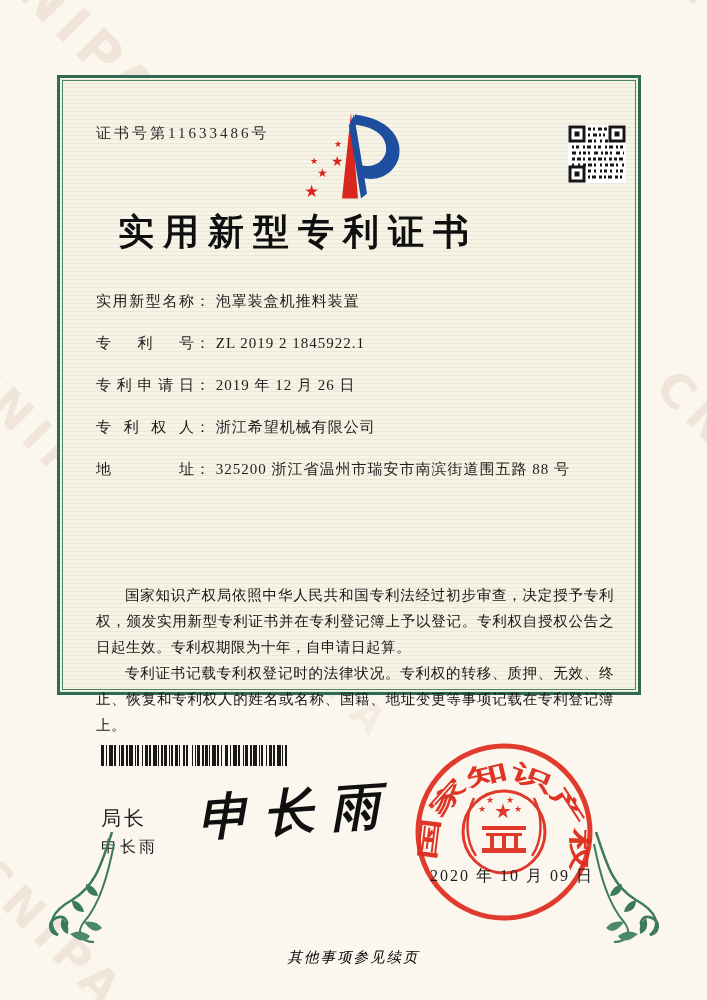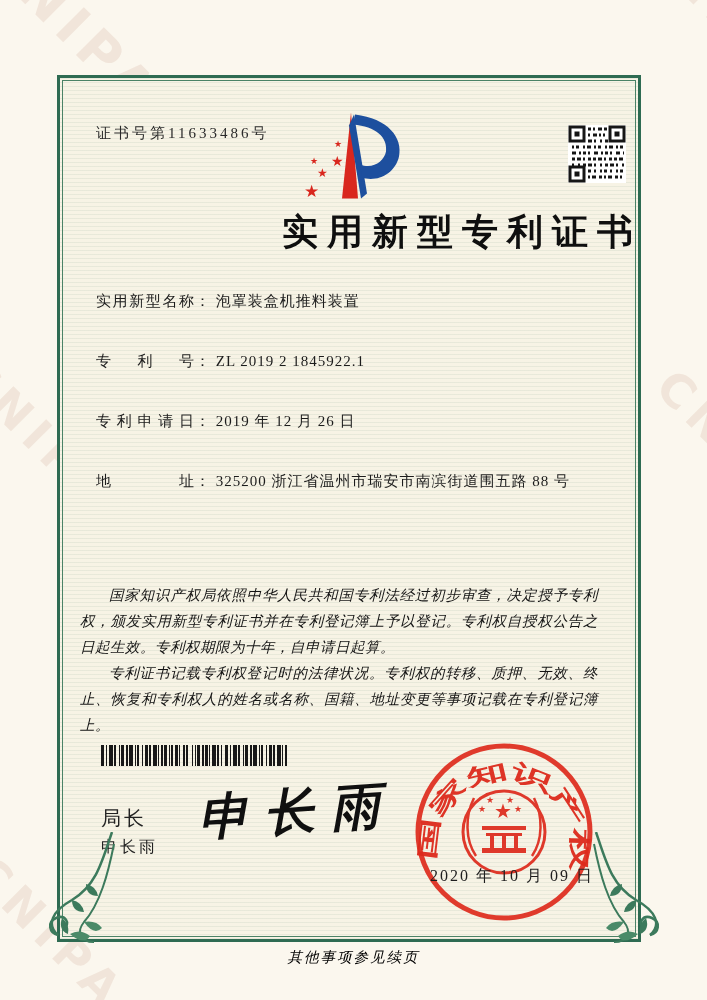--- a/index.html
+++ b/index.html
@@ -24,59 +24,59 @@
   }
   .wm1 { left:-38px; top:-6px;  font-size:54px; }
   .wm2 { left:612px; top:-24px; font-size:54px; }
   .wm3 { left:408px; top:268px; font-size:46px; }
   .wm4 { left:-60px; top:408px; font-size:46px; }
   .wm5 { left:636px; top:420px; font-size:46px; }
   .wm6 { left:-48px; top:906px; font-size:46px; }
   .wm7 { left:236px; top:648px; font-size:40px; color:rgba(205,160,140,0.13); }
   
   .cert-frame {
-    position:absolute; left:57px; top:75px; width:584px; height:867px;
+    position:absolute; left:57px; top:75px; width:584px; height:620px;
     border:3px solid #2e6b52;
     background:
       repeating-linear-gradient(0deg,
         rgba(140,170,150,0.14) 0px, rgba(140,170,150,0.14) 1px,
         rgba(0,0,0,0) 1px, rgba(0,0,0,0) 4px),
       #f7f3e5;
     z-index:2;
   }
   .cert-frame::before {
     content:""; position:absolute; inset:2px;
     border:1px solid #4a8266; pointer-events:none;
   }
   
   .cert-no {
     position:absolute; left:36px; top:46px;
     font-size:15px; letter-spacing:3px; color:#2a2a2a;
   }
   .logo { position:absolute; left:242px; top:32px; width:115px; height:96px; }
   .qr   { position:absolute; left:508px; top:47px; width:58px; height:58px; }
   .title {
-    position:absolute; left:4px; top:130px; width:100%;
-    text-align:right; font-size:36px; font-weight:bold;
+    position:absolute; left:16px; top:130px; width:100%;
+    text-align:left; font-size:36px; font-weight:bold;
     letter-spacing:9px; color:#0f0f0f; white-space:nowrap;padding-left:42px;
   }
   
   .fields { position:absolute; left:36px; top:213px; width:516px; font-size:15px; }
-  .field-row { margin-bottom:40px; line-height:20px; white-space:nowrap; }
+  .field-row { margin-bottom:22px; line-height:20px; white-space:nowrap; }
   .flabel {
     display:inline-block; width:98px; vertical-align:top;
     text-align:justify; text-align-last:justify; letter-spacing:0;
   }
   .colon { display:inline-block; margin:0 2px 0 1px; }
   .fvalue { letter-spacing:1px; }
   .pair2 { display:inline-block; margin-left:42px; }
   
   .paras {
-    position:absolute; left:20px; top:504px; width:518px;
-    font-size:14.5px; line-height:26px; font-style:italic;
+    position:absolute; left:36px; top:504px; width:518px;
+    font-size:14.5px; line-height:26px; 
     color:#141414; text-align:justify;
   }
   .paras p { text-indent:2em; letter-spacing:0.5px; }
   
   .barcode { position:absolute; left:41px; top:667px; width:186px; height:21px; }
   .signer-title { position:absolute; left:41px; top:727px; font-size:20px; letter-spacing:3px;
     font-family:"Liberation Sans","DejaVu Sans",sans-serif; color:#222; }
   .signer-name  { position:absolute; left:41px; top:759px; font-size:16px; letter-spacing:3px;
     font-family:"Liberation Sans","DejaVu Sans",sans-serif; color:#222; }
   .signature {
@@ -156,20 +156,24 @@
       <span class="flabel">实用新型名称</span><span class="colon">：</span>
       <span class="fvalue">泡罩装盒机推料装置</span>
     </div>
     <div class="field-row">
       <span class="flabel">专利号</span><span class="colon">：</span>
       <span class="fvalue">ZL 2019 2 1845922.1</span>
     </div>
     <div class="field-row">
       <span class="flabel">专利申请日</span><span class="colon">：</span>
       <span class="fvalue">2019 年 12 月 26 日</span>
+    </div>
+    <div class="field-row">
+      <span class="flabel">专利权人</span><span class="colon">：</span>
+      <span class="fvalue">浙江希望机械有限公司</span>
     </div>
     <div class="field-row">
       <span class="flabel">地址</span><span class="colon">：</span>
       <span class="fvalue">325200 浙江省温州市瑞安市南滨街道围五路 88 号</span>
     </div>
   </div>
 
   <div class="paras">
     <p>国家知识产权局依照中华人民共和国专利法经过初步审查，决定授予专利权，颁发实用新型专利证书并在专利登记簿上予以登记。专利权自授权公告之日起生效。专利权期限为十年，自申请日起算。</p>
     <p>专利证书记载专利权登记时的法律状况。专利权的转移、质押、无效、终止、恢复和专利权人的姓名或名称、国籍、地址变更等事项记载在专利登记簿上。</p>

